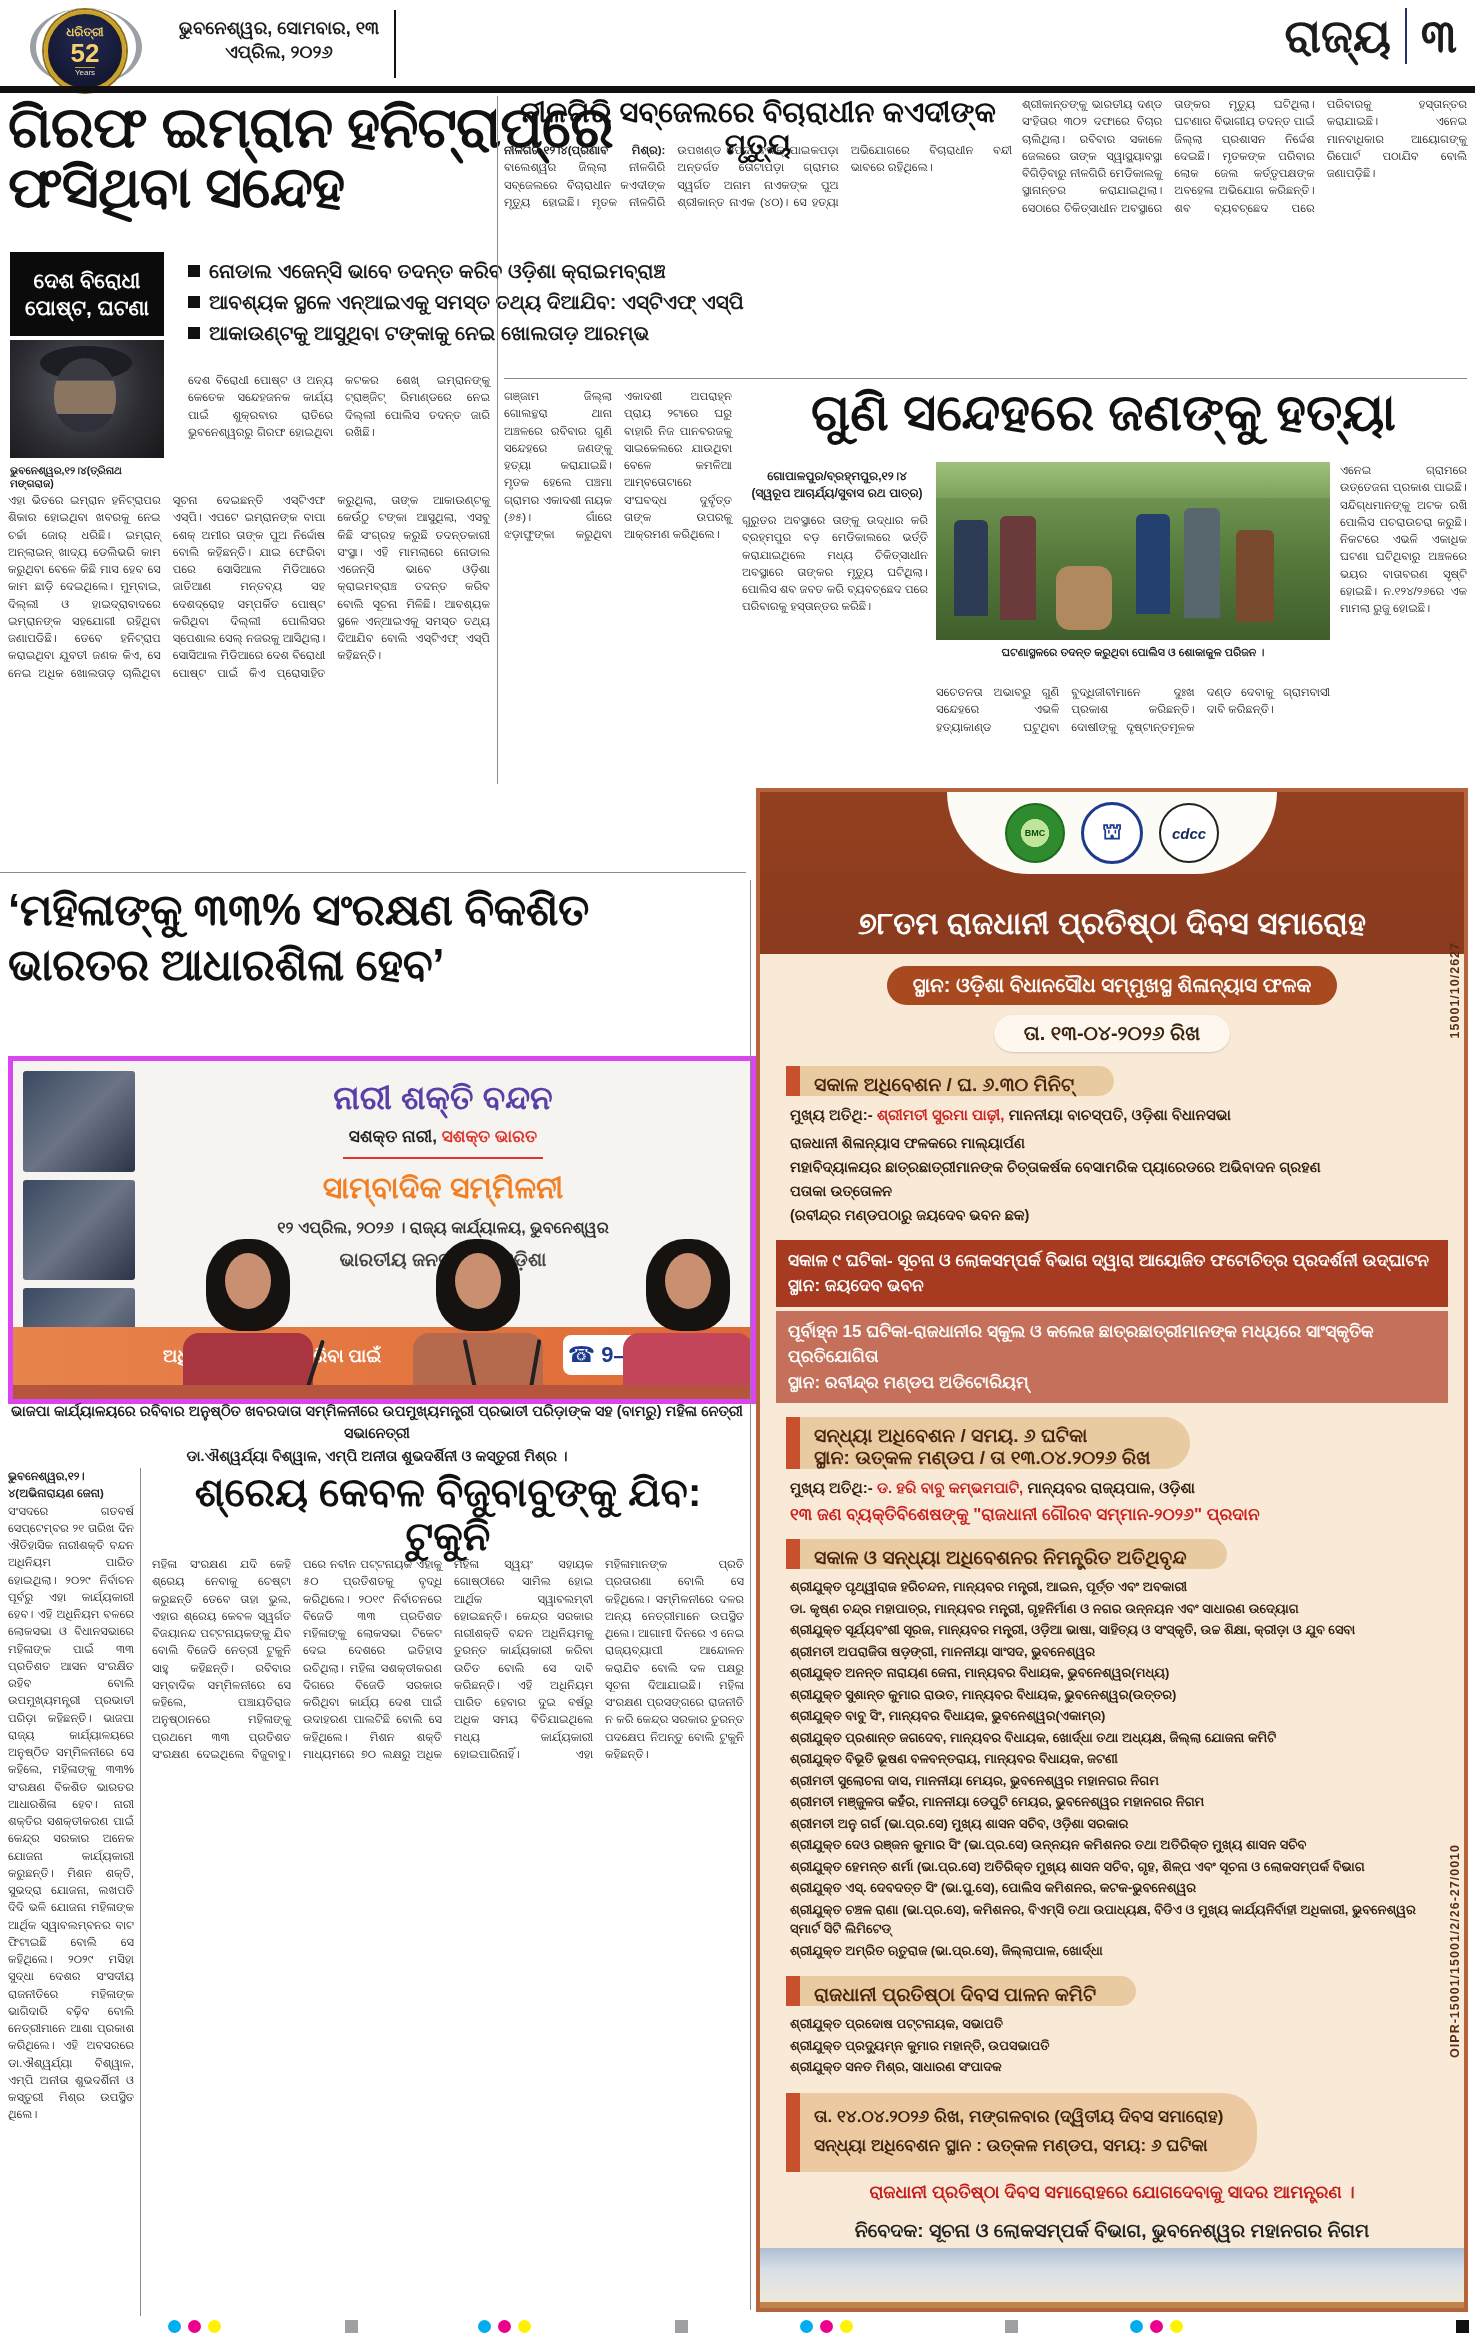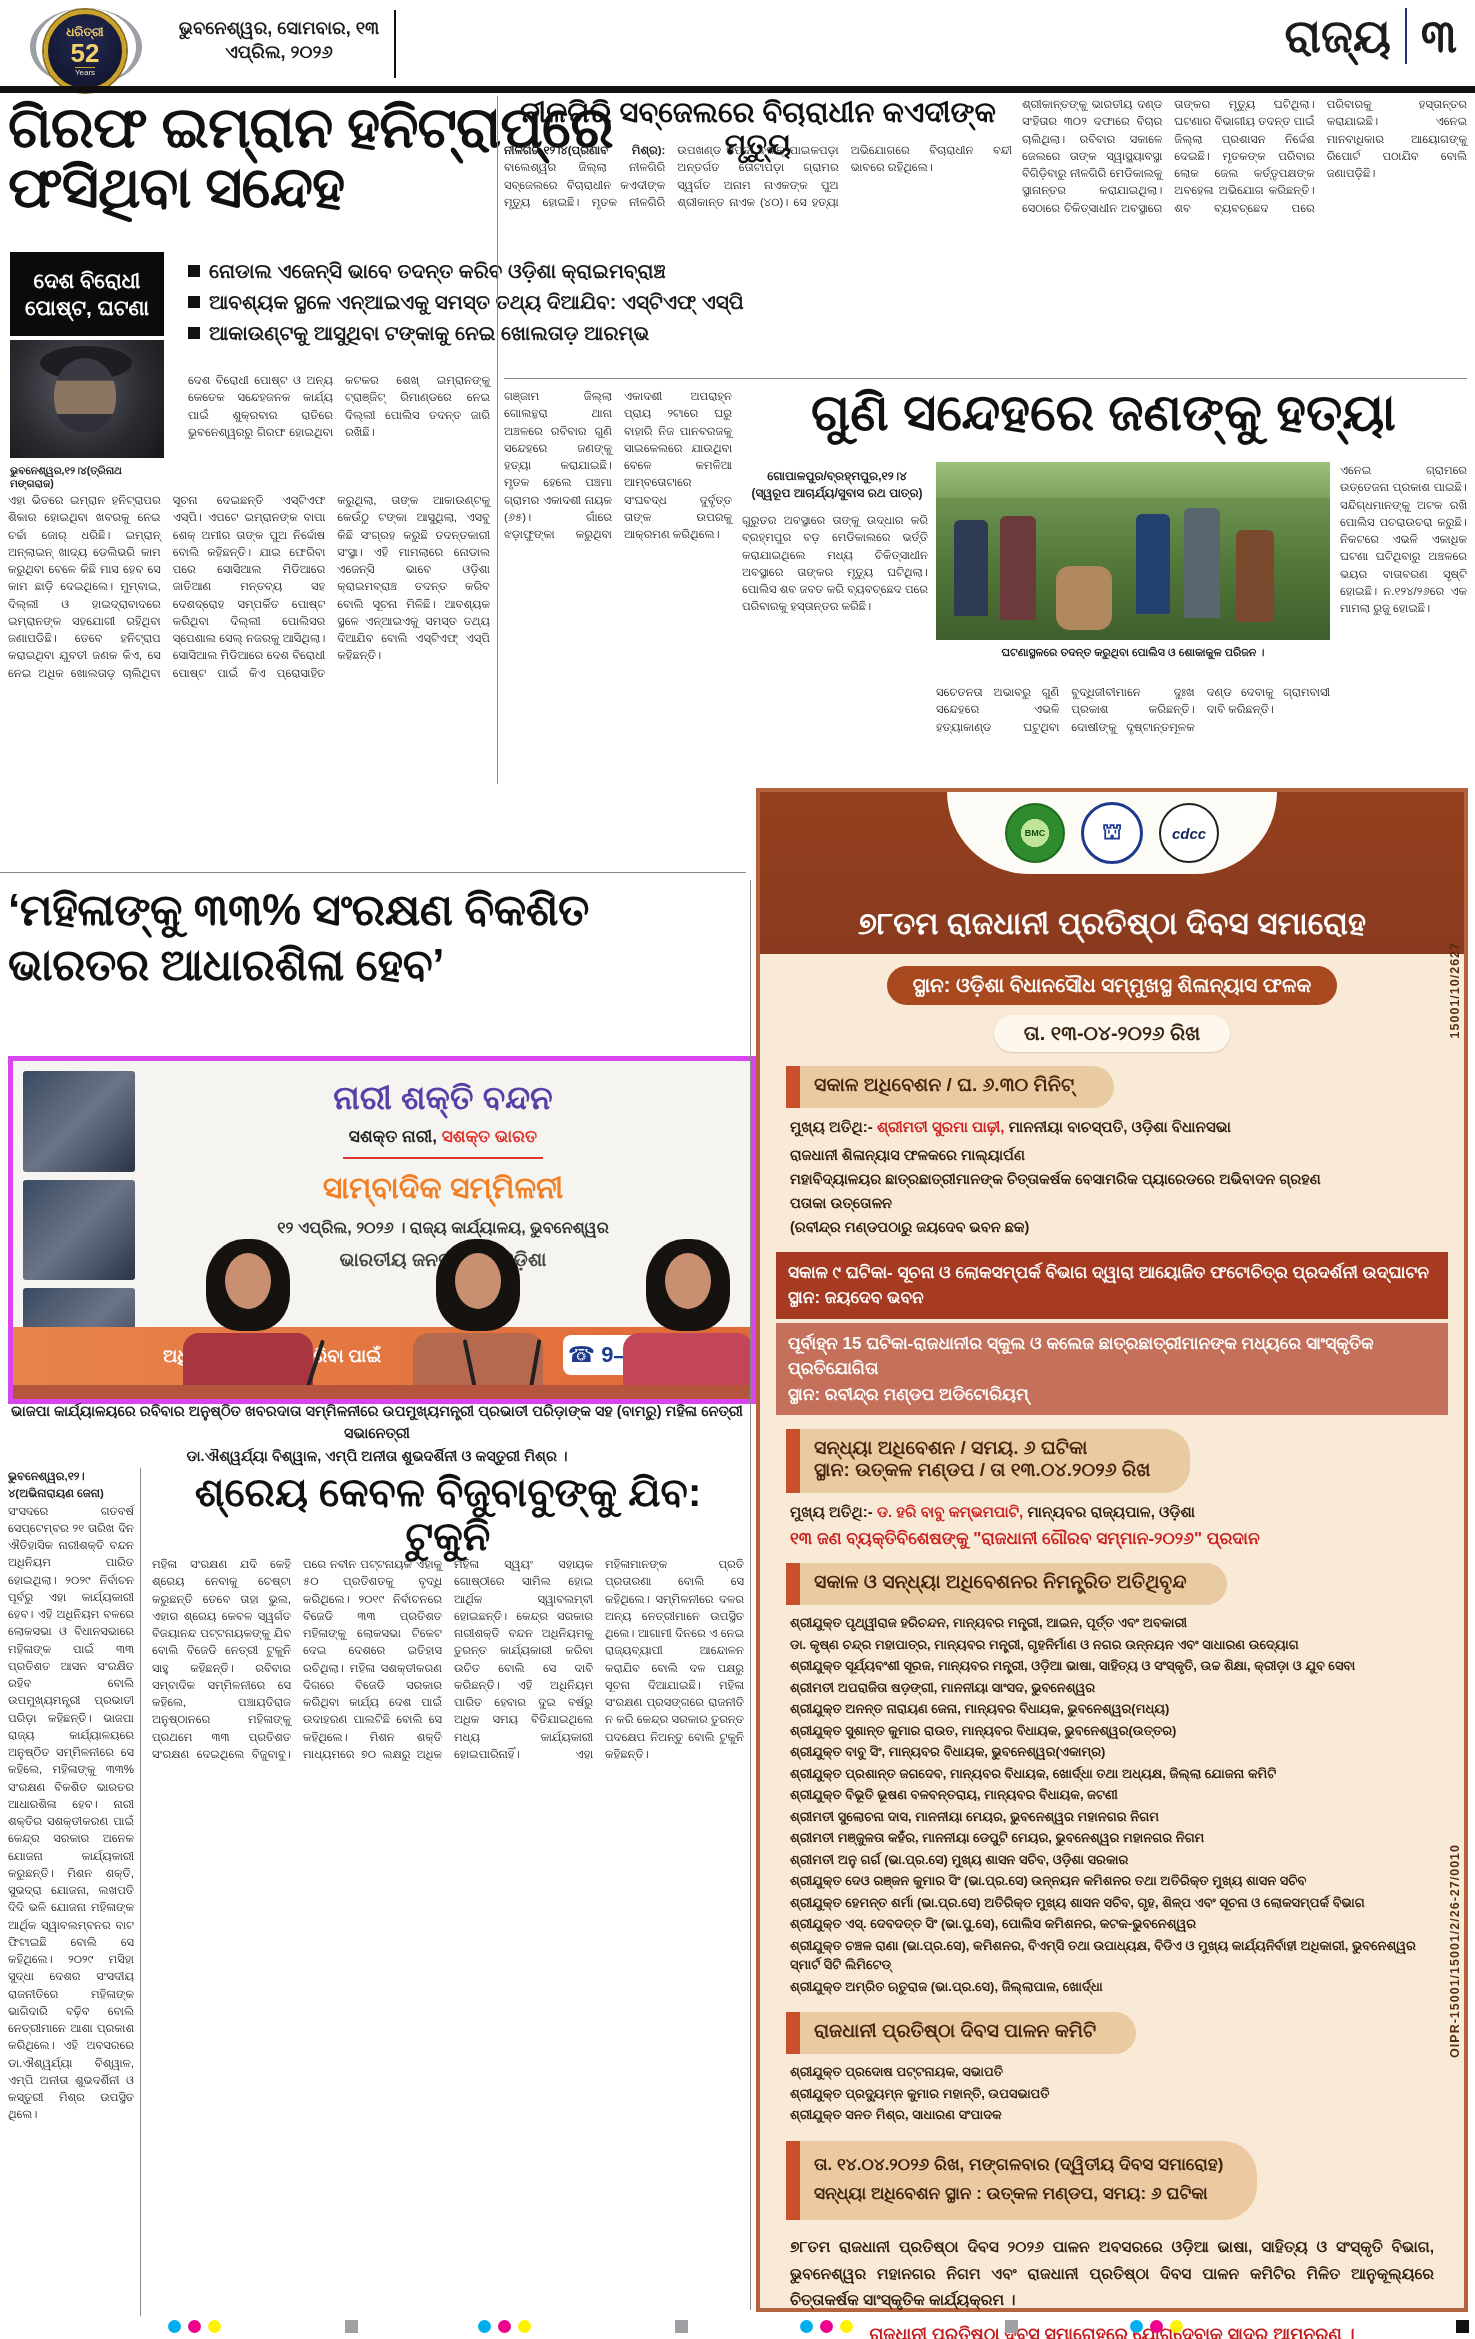--- a/index.html
+++ b/index.html
@@ -95,21 +95,21 @@
   .ad-notch{position:absolute;left:50%;transform:translateX(-50%);top:0;width:330px;height:82px;background:#fdfbf6;border-radius:0 0 150px 150px;display:flex;align-items:center;justify-content:center;gap:16px;}
   .logo-c{width:56px;height:56px;border-radius:50%;display:flex;align-items:center;justify-content:center;font-weight:bold;}
   .logo-bmc{background:radial-gradient(circle,#bfe49a 0 35%,#2e8b2e 36%);border:2px solid #1e6b1e;color:#0c4c0c;font-size:9px;}
   .logo-govt{background:#fff;border:3px solid #1d3a8f;color:#1d3a8f;font-size:22px;}
   .logo-cdcc{background:#fff;border:2px solid #222;color:#16255c;font-size:15px;font-style:italic;}
   .ad-title{position:absolute;left:0;bottom:12px;width:100%;text-align:center;color:#fff;font-size:31px;font-weight:bold;}
   .ad-venue-pill{margin:12px auto 0;background:#a8491f;color:#fff;font-weight:bold;font-size:20px;border-radius:24px;padding:8px 26px;width:fit-content;max-width:620px;text-align:center;}
   .ad-date-pill{margin:10px auto 0;background:#fdf7ee;color:#3a2410;font-weight:bold;font-size:20px;border-radius:22px;padding:7px 30px;width:fit-content;box-shadow:0 1px 2px rgba(0,0,0,.15);}
   .ad-sec{display:flex;align-items:stretch;margin:14px 0 0 26px;}
   .ad-sec .bar{width:14px;background:#c8502c;flex:0 0 14px;}
-  .ad-sec .pill{background:#e9cba2;color:#4a2410;font-weight:bold;font-size:19px;padding:8px 40px 12px 14px;border-radius:0 26px 26px 0;}
+  .ad-sec .pill{background:#e9cba2;color:#4a2410;font-weight:bold;font-size:19px;padding:8px 40px 0 14px;border-radius:0 26px 26px 0;}
   .ad-line{margin:10px 26px 0 30px;font-size:15px;font-weight:bold;color:#2f1d10;}
   .ad-line .red-name{color:#cc1f1f;}
   .ad-items{margin:8px 26px 0 30px;font-size:14.5px;font-weight:bold;color:#2f1d10;line-height:1.65;}
   .ad-band1{margin:12px 16px 0;background:#a63b22;color:#fff;font-weight:bold;font-size:17px;padding:8px 12px;line-height:1.5;}
   .ad-band2{margin:4px 16px 0;background:#c4705a;color:#fff;font-weight:bold;font-size:17px;padding:8px 12px;line-height:1.5;}
   .ad-red-line{margin:8px 26px 0 30px;color:#cc1f1f;font-weight:bold;font-size:17px;}
   .ad-guests{margin:8px 26px 0 30px;font-size:13px;font-weight:bold;color:#2f1d10;line-height:1.5;}
   .ad-guests div{margin-bottom:2px;}
   .day2-box{display:flex;margin:14px 0 0 26px;}
   .day2-box .bar{width:14px;background:#c8502c;flex:0 0 14px;}
@@ -327,21 +327,20 @@
     <div>ଶ୍ରୀଯୁକ୍ତ ପ୍ରଦ୍ୟୁମ୍ନ କୁମାର ମହାନ୍ତି, ଉପସଭାପତି</div>
     <div>ଶ୍ରୀଯୁକ୍ତ ସନତ ମିଶ୍ର, ସାଧାରଣ ସଂପାଦକ</div>
   </div>
   <div class="day2-box">
       <div class="bar"></div>
     <div class="box">
       <div>ତା. ୧୪.୦୪.୨୦୨୬ ରିଖ, ମଙ୍ଗଳବାର (ଦ୍ୱିତୀୟ ଦିବସ ସମାରୋହ)</div>
       <div>ସନ୍ଧ୍ୟା ଅଧିବେଶନ ସ୍ଥାନ : ଉତ୍କଳ ମଣ୍ଡପ, ସମୟ: ୬ ଘଟିକା</div>
     </div>
   </div>
-  <div class="ad-close">୭୮ତମ ରାଜଧାନୀ ପ୍ରତିଷ୍ଠା ଦିବସ ୨୦୨୬ ପାଳନ ଅବସରରେ ଓଡ଼ିଆ ଭାଷା, ସାହିତ୍ୟ ଓ ସଂସ୍କୃତି ବିଭାଗ, ଭୁବନେଶ୍ୱର ମହାନଗର ନିଗମ ଏବଂ ରାଜଧାନୀ ପ୍ରତିଷ୍ଠା ଦିବସ ପାଳନ କମିଟିର ମିଳିତ ଆନୁକୂଲ୍ୟରେ ଚିତ୍ତାକର୍ଷକ ସାଂସ୍କୃତିକ କାର୍ଯ୍ୟକ୍ରମ ।</div>
   <div class="ad-invite">ରାଜଧାନୀ ପ୍ରତିଷ୍ଠା ଦିବସ ସମାରୋହରେ ଯୋଗଦେବାକୁ ସାଦର ଆମନ୍ତ୍ରଣ ।</div>
   <div class="ad-nived">
     <div>ନିବେଦକ:   ସୂଚନା ଓ ଲୋକସମ୍ପର୍କ ବିଭାଗ, ଭୁବନେଶ୍ୱର ମହାନଗର ନିଗମ</div>
 
   </div>
   <div class="ad-sky">
     
     
     
     

